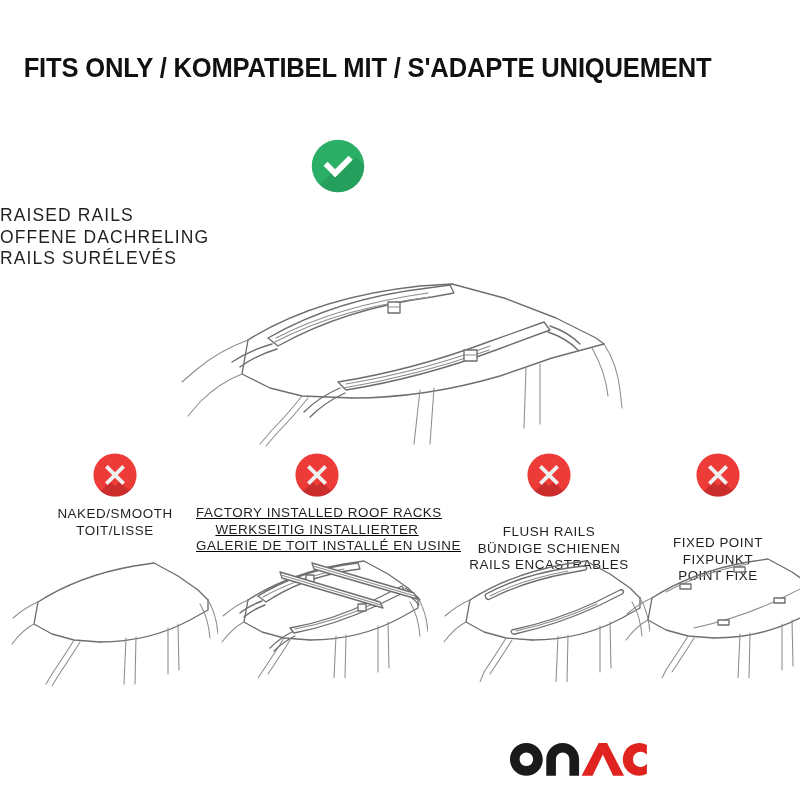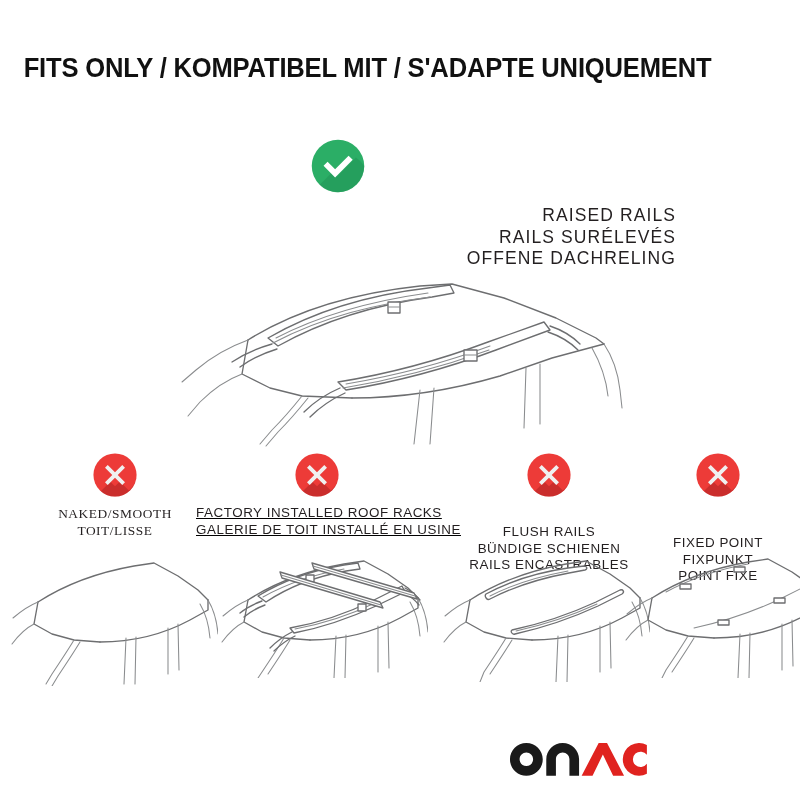--- a/index.html
+++ b/index.html
@@ -23,21 +23,21 @@
     letter-spacing:-0.2px;
     color:#111111;
     transform:scaleX(0.93);
     white-space:nowrap;
   }
 
   
   .hero{
     position:absolute;
     left:0; right:0; top:138px;
-    text-align:right;
+    text-align:left;
   }
   .badge{
     width:56px;height:56px;
     margin:0 auto;
     display:block;
   }
   .hero-labels{
     margin-top:11px;
     font-size:17.5px;
     line-height:21.5px;
@@ -77,21 +77,21 @@
     margin-top:7px;
   }
   .col .labels div{white-space:nowrap;}
 
   .col-art{
     position:absolute;
     width:210px;height:130px;
   }
 
   
-  #col-naked   {left:18px;  width:194px;font-family:Liberation Serif, serif;}
+  #col-naked   {left:18px;  width:194px;}
   #col-factory {left:196px; width:242px;text-decoration:underline;}
   #col-flush   {left:456px; width:186px;}
   #col-fixed   {left:642px; width:152px;}
 
   #col-naked   .labels{margin-top:8px;}
   #col-factory .labels{margin-top:7px;}
   #col-flush   .labels{margin-top:26px;}
   #col-fixed   .labels{margin-top:37px;}
 
   #art-naked   {left:8px;   top:556px;}
@@ -122,22 +122,22 @@
   <div class="hero">
 
     <svg class="badge" viewBox="0 0 64 64">
       <circle cx="32" cy="32" r="30" fill="#2BAE66"></circle>
       <path d="M62 32a30 30 0 0 1-30 30c-8.2 0-15.6-3.3-21-8.6l14.6-14.6 5.2 5.2 21.6-21.6A29.9 29.9 0 0 1 62 32z" fill="#1E8E52" opacity="0.45"></path>
       <path d="M15.5 31.8l4.6-4.7 8.6 8.6 15.4-15.5 4.7 4.7-20.1 20.2z" fill="#ffffff"></path>
     </svg>
 
     <div class="hero-labels">
       <div>RAISED RAILS</div>
+      <div>OFFENE DACHRELING</div>
       <div>RAILS SURÉLEVÉS</div>
-      <div>OFFENE DACHRELING</div>
     </div>
   </div>
 
   <svg class="hero-art" viewBox="0 0 500 170">
     <g>
 
       <path class="ln" d="M96 62 C150 28 212 14 268 8 L300 6 L352 20 L404 40 L444 60 L452 66"></path>
       <path class="ln" d="M96 62 L90 96 L118 110 L150 118 L200 120"></path>
       <path class="ln" d="M200 120 C250 120 300 112 348 98 L400 80 L452 66"></path>
 
@@ -191,20 +191,21 @@
     </div>
 
     <div class="col" id="col-factory">
       <svg class="badge-x" viewBox="0 0 64 64">
         <circle cx="32" cy="32" r="30" fill="#ED3B38"></circle>
         <path d="M62 32a30 30 0 0 1-30 30c-7.6 0-14.5-2.8-19.8-7.4l13.3-13.3 6.5 6.5 6.7-6.7 12.6 12.6A29.9 29.9 0 0 0 62 32z" fill="#A81F20" opacity="0.5"></path>
         <path d="M45.9 21.9l-3.8-3.8-10.1 10.1-10.1-10.1-3.8 3.8L28.2 32 18.1 42.1l3.8 3.8L32 35.8l10.1 10.1 3.8-3.8L35.8 32z" fill="#f0f0f0"></path>
       </svg>
       <div class="labels">
         <div>FACTORY INSTALLED ROOF RACKS</div>
+        <div>WERKSEITIG INSTALLIERTER</div>
         <div>GALERIE DE TOIT INSTALLÉ EN USINE</div>
       </div>
     </div>
 
     <div class="col" id="col-flush">
       <svg class="badge-x" viewBox="0 0 64 64">
         <circle cx="32" cy="32" r="30" fill="#ED3B38"></circle>
         <path d="M62 32a30 30 0 0 1-30 30c-7.6 0-14.5-2.8-19.8-7.4l13.3-13.3 6.5 6.5 6.7-6.7 12.6 12.6A29.9 29.9 0 0 0 62 32z" fill="#A81F20" opacity="0.5"></path>
         <path d="M45.9 21.9l-3.8-3.8-10.1 10.1-10.1-10.1-3.8 3.8L28.2 32 18.1 42.1l3.8 3.8L32 35.8l10.1 10.1 3.8-3.8L35.8 32z" fill="#f0f0f0"></path>
       </svg>

